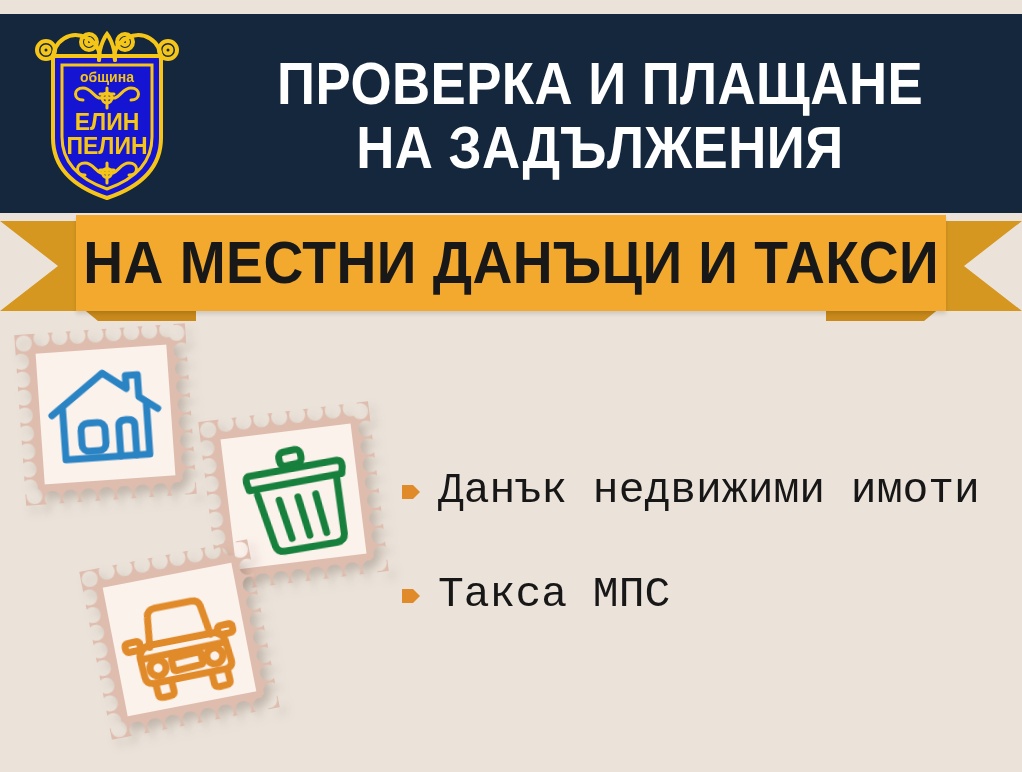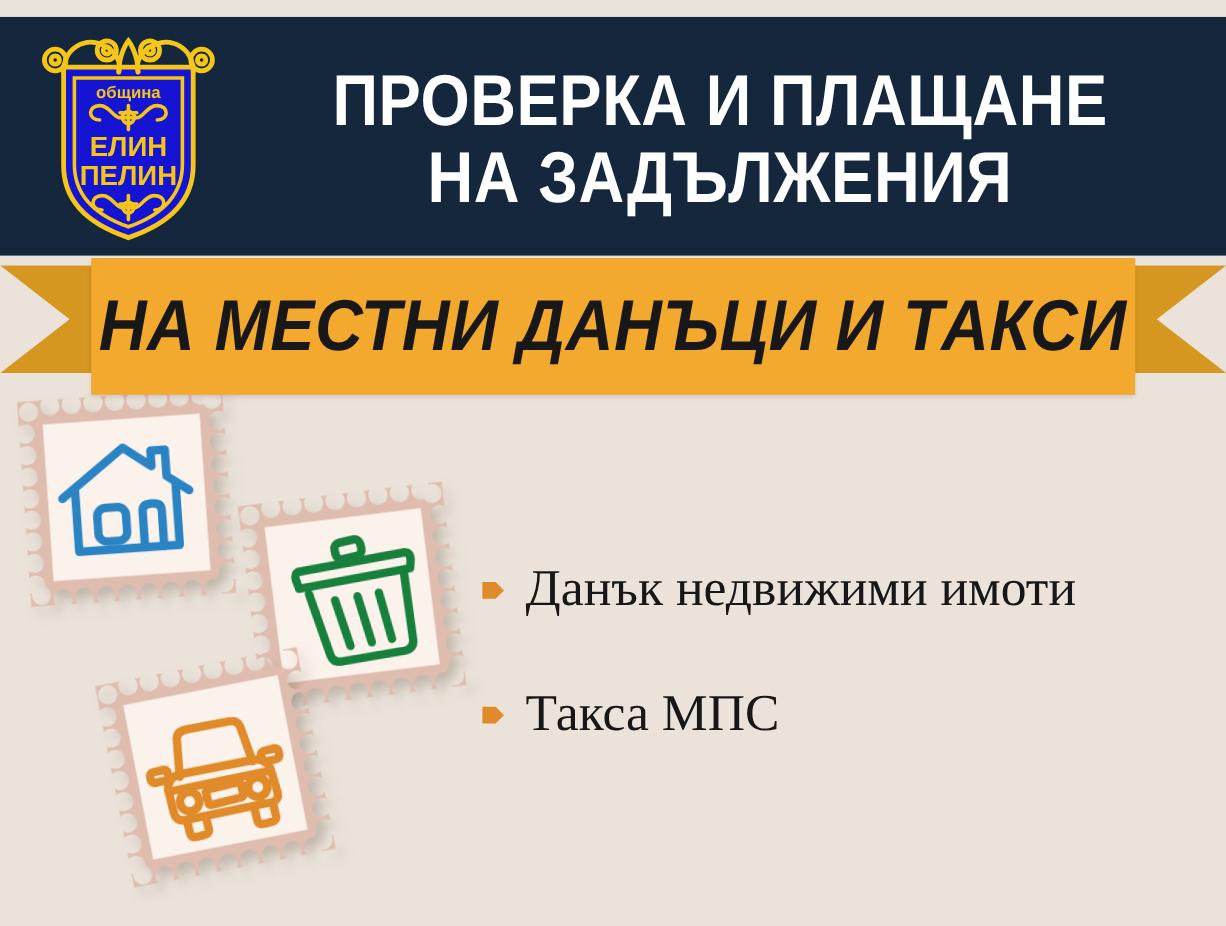--- a/index.html
+++ b/index.html
@@ -106,27 +106,26 @@
     background: #c98a1b;
   }
   .ribbon-fold.left  { left: 76px;  clip-path: polygon(0 0, 120px 0, 120px 18px, 22px 18px); }
   .ribbon-fold.right { right: 76px; clip-path: polygon(0 0, 120px 0, 98px 18px, 0 18px); }
 
   #ribbon-band {
     position: absolute;
     left: 76px;
     top: 4px;
     width: 870px;
-    height: 114px;
+    height: 96px;
     background: #f2a92e;
     display: flex;
     align-items: center;
     justify-content: center;
     box-shadow: 0 3px 4px rgba(0,0,0,0.12);
-    font-style: italic;
   }
   #ribbon-text {
     color: #181818;
     font-family: "Liberation Sans Narrow", "Liberation Sans", sans-serif;
     font-weight: bold;
     font-size: 60px;
     line-height: 1;
     letter-spacing: 0.5px;
     white-space: nowrap;
     transform: scaleX(0.92);
@@ -162,21 +161,21 @@
   .bullet {
     width: 22px;
     height: 22px;
     flex: 0 0 22px;
     margin-right: 16px;
     margin-top: 4px;
   }
   .bullet svg { display:block; width:100%; height:100%; }
   .service-label {
     color: #171717;
-    font-family: Liberation Serif, serif;
+    font-family: Liberation Mono, monospace;
     font-size: 43px;
     line-height: 1;
     white-space: nowrap;
   }
 </style>
 </head>
 <body>
 
 <div id="poster">
 

